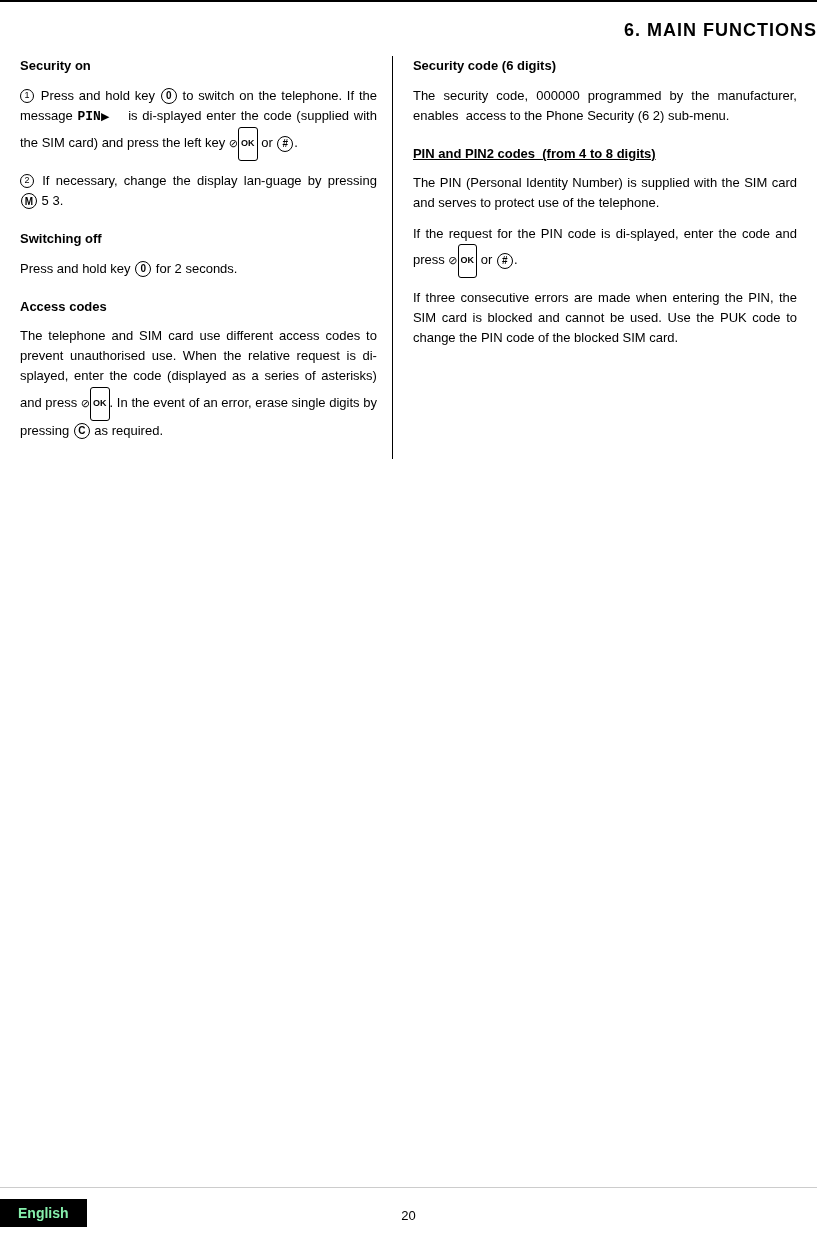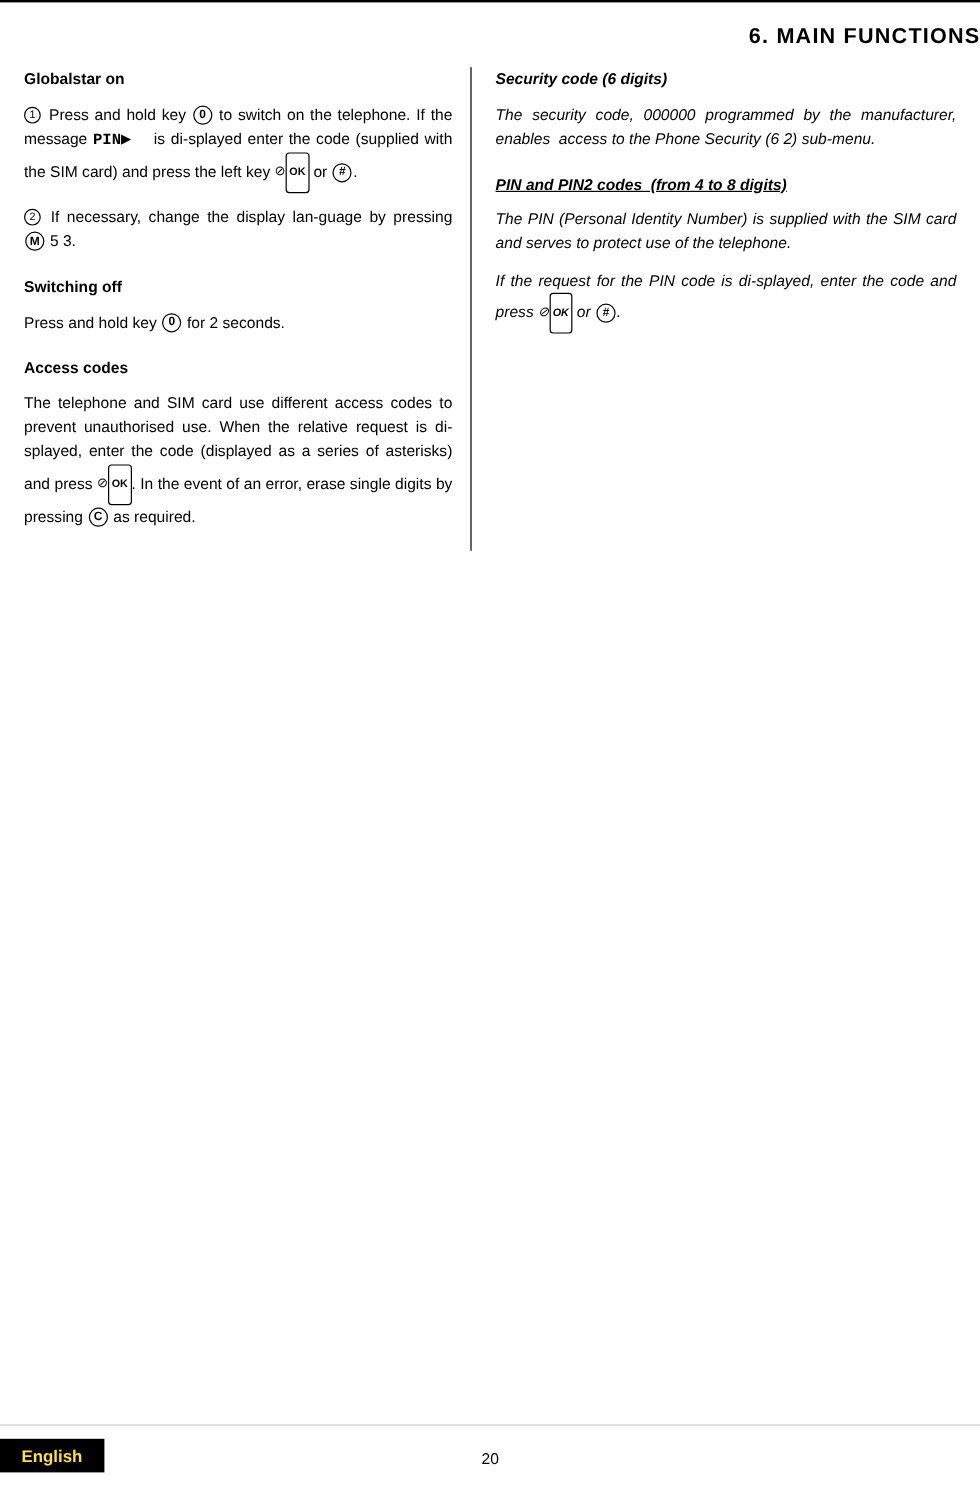--- a/index.html
+++ b/index.html
@@ -50,21 +50,20 @@
 
     .left-column {
       width: 48%;
       padding-right: 15px;
       border-right: 1px solid #000;
     }
 
     .right-column {
       width: 52%;
       padding-left: 20px;
-      font-style: italic;
     }
 
     .section-title {
       font-weight: bold;
       font-size: 13px;
       margin-bottom: 10px;
     }
 
     .section-title-underline {
       font-weight: bold;
@@ -149,21 +148,21 @@
       bottom: 0;
       left: 0;
       right: 0;
       display: flex;
       align-items: center;
       height: 50px;
     }
 
     .english-badge {
       background: #000;
-      color: #fde047;
+      color: #86efac;
       font-weight: bold;
       font-size: 14px;
       padding: 6px 18px;
       display: inline-block;
     }
 
     .page-number {
       position: absolute;
       bottom: 15px;
       left: 50%;
@@ -187,21 +186,21 @@
 <div class="page-container">
   <div class="top-border"></div>
 
   <h1 class="page-title">6. MAIN FUNCTIONS</h1>
 
   <div class="content-area">
 
     <div class="left-column">
 
       <div class="section-block">
-        <div class="section-title">Globalstar on</div>
+        <div class="section-title">Security on</div>
 
         <p>
           <span class="circled-num">1</span>
           Press and hold key
           <span class="icon-circle">0</span>
           to switch on the telephone. If the message <span class="mono">PIN</span><span class="arrow-right">▶</span>&nbsp;&nbsp;&nbsp;&nbsp;is di-splayed enter the code (supplied with the SIM card) and press the left key
           <span class="icon-combined">
               <span style="font-size:11px;vertical-align:middle;">⊘</span>
               <span class="icon-ok">OK</span>
             </span>
@@ -262,20 +261,23 @@
         <p>
           If the request for the PIN code is di-splayed, enter the code and press
           <span class="icon-combined">
               <span style="font-size:11px;vertical-align:middle;">⊘</span>
               <span class="icon-ok">OK</span>
             </span>
           or
           <span class="icon-circle">#</span>.
         </p>
 
+        <p>
+          If three consecutive errors are made when entering the PIN, the SIM card is blocked and cannot be used. Use the PUK code to change the PIN code of the blocked SIM card.
+        </p>
 
       </div>
 
     </div>
   </div>
 
   <div class="bottom-border"></div>
 
   <div class="bottom-bar">
     <div class="english-badge">English</div>

